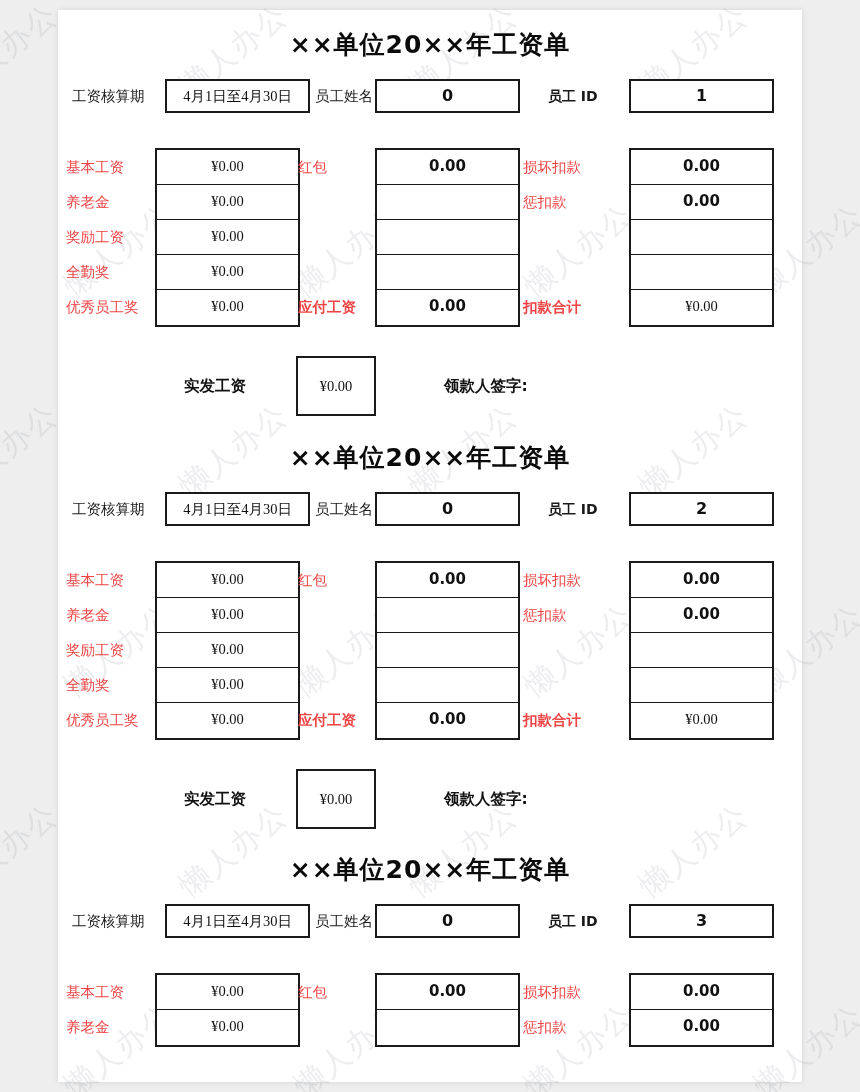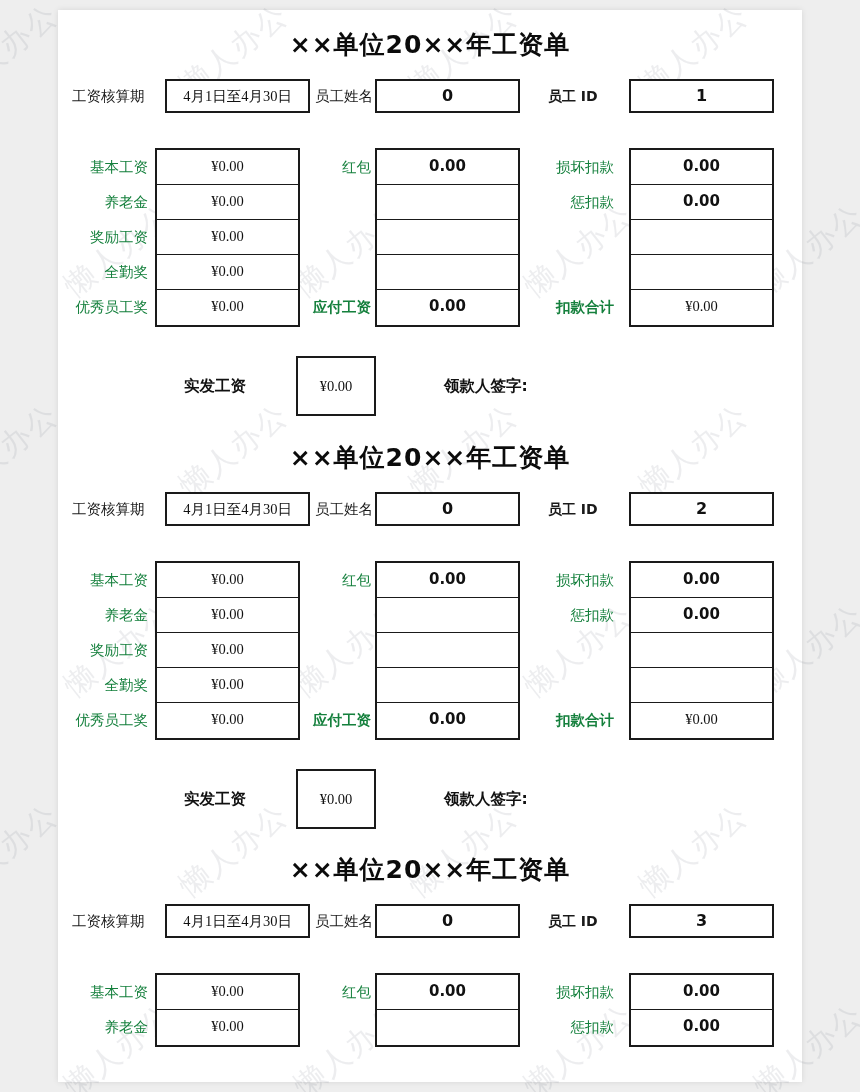--- a/index.html
+++ b/index.html
@@ -120,23 +120,23 @@
     font-size: 16px;
   }
 
   
   .grid { position: relative; }
 
   .col-labels { position: absolute; }
   .rowlbl {
     position: absolute;
     width: 100%;
-    text-align: right;
-    font-size: 14.5px;
-    color: #15803d;
+    text-align: left;
+    font-size: 14.5px;
+    color: #ef4444;
     white-space: nowrap;
   }
   .rowlbl.bold {
     font-family: "DejaVu Sans", "Liberation Sans", sans-serif;
     font-weight: bold;
     font-size: 14.5px;
   }
 
   .stack {
     position: absolute;

